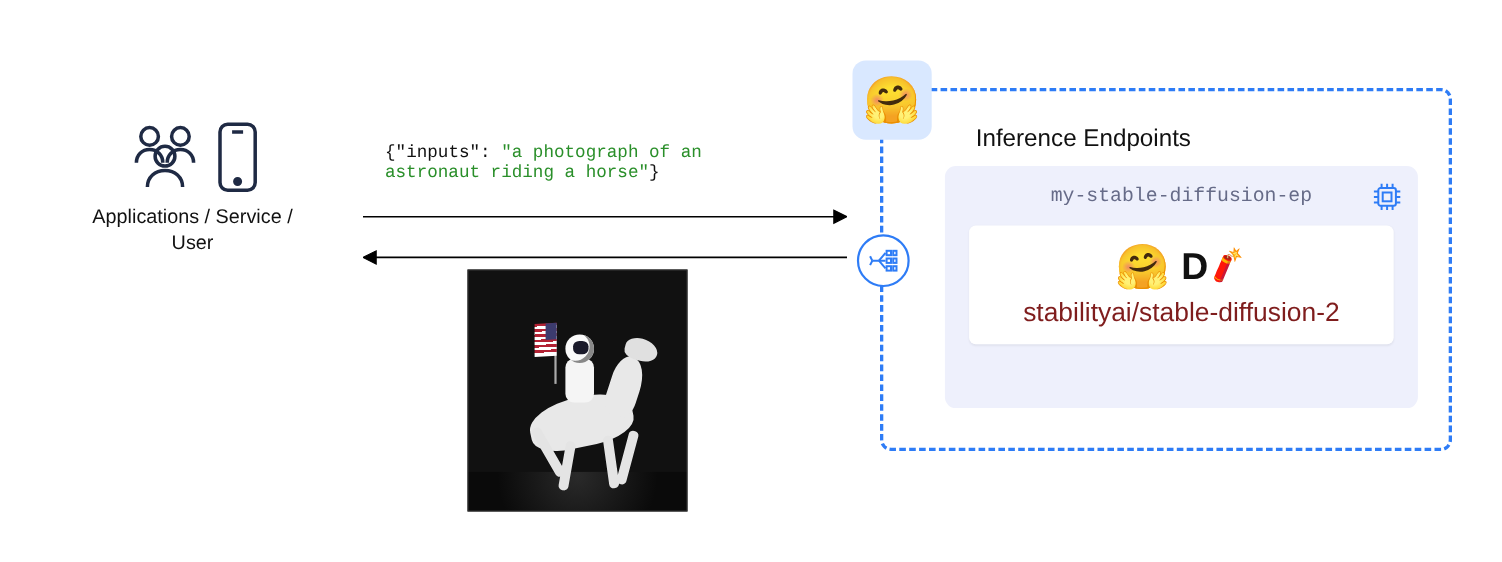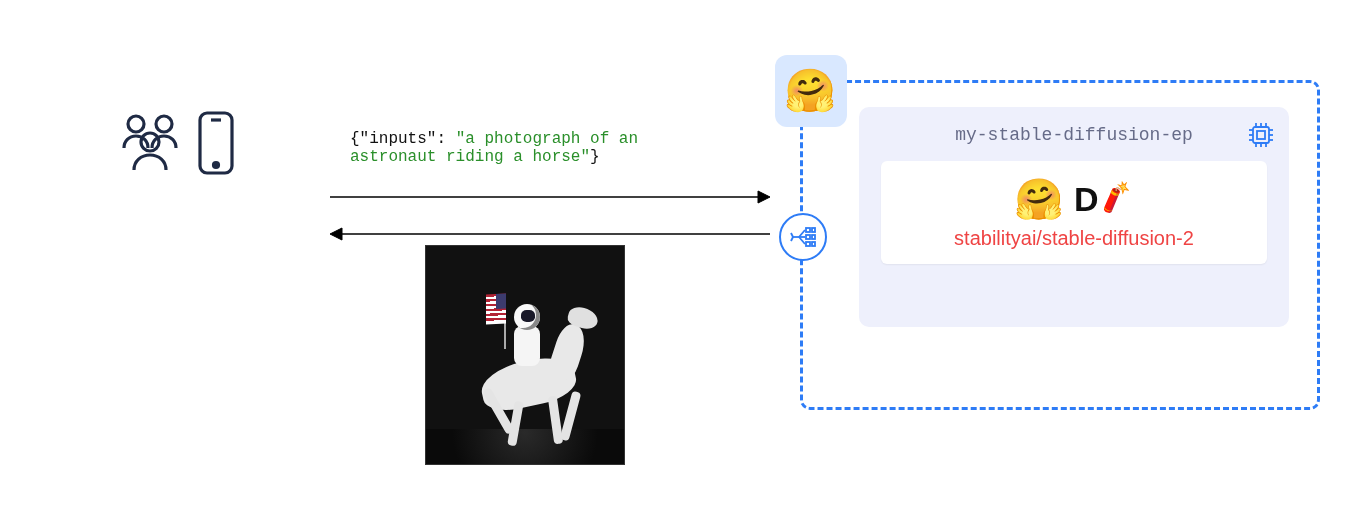--- a/index.html
+++ b/index.html
@@ -194,22 +194,22 @@
     margin-bottom: 8px;
   }
   .model-brand .hf-emoji { font-size: 40px; }
   .brand-text {
     display: flex; align-items: center;
     font-size: 34px; font-weight: 800; color: #111;
     letter-spacing: -0.5px;
   }
   .brand-text .dyn { font-size: 26px; margin: 0 2px; transform: translateY(-2px) rotate(-12deg); display:inline-block;}
   .model-id {
-    font-size: 20px;
-    color: #ef4444;
+    font-size: 24px;
+    color: #7f1d1d;
   }
 </style>
 </head>
 <body>
 
 <div class="diagram">
 
   <div class="left-block">
     <div class="left-icons">
       <span class="users-icon">
@@ -223,20 +223,21 @@
         </svg>
       </span>
       <span class="device-icon">
         <svg width="40" height="66" viewBox="0 0 40 66" fill="none" stroke="#1f2a44" stroke-width="3.2">
           <rect x="4" y="3" width="32" height="60" rx="7"></rect>
           <circle cx="20" cy="55" r="2.5" fill="#1f2a44"></circle>
           <line x1="15" y1="10" x2="25" y2="10"></line>
         </svg>
       </span>
     </div>
+    <div class="left-label">Applications / Service /<br>User</div>
   </div>
 
   <div class="payload">{<span>"inputs"</span>: <span class="str">"a photograph of an<br>astronaut riding a horse"</span>}</div>
 
   <svg class="arrow" style="left:330px; top:188px;" width="440" height="18">
     <line x1="0" y1="9" x2="430" y2="9" stroke="#000" stroke-width="1.5"></line>
     <polygon points="440,9 428,3 428,15" fill="#000"></polygon>
   </svg>
 
   <svg class="arrow" style="left:330px; top:225px;" width="440" height="18">
@@ -273,20 +274,21 @@
         <path d="M10 14 L16 14"></path>
         <path d="M10 14 L16 21"></path>
         <rect x="17" y="5" width="4" height="4"></rect>
         <rect x="17" y="12" width="4" height="4"></rect>
         <rect x="17" y="19" width="4" height="4"></rect>
         <rect x="23" y="5" width="3" height="4"></rect>
         <rect x="23" y="12" width="3" height="4"></rect>
         <rect x="23" y="19" width="3" height="4"></rect>
       </svg>
     </div>
+    <div class="box-title">Inference Endpoints</div>
     <div class="inner-card">
       <span class="chip-icon">
         <svg width="28" height="28" viewBox="0 0 28 28" fill="none" stroke="#2e7cf6" stroke-width="1.8">
           <rect x="6" y="6" width="16" height="16" rx="2"></rect>
           <rect x="10" y="10" width="8" height="8"></rect>
           <line x1="14" y1="2" x2="14" y2="6"></line>
             <line x1="9" y1="2" x2="9" y2="6"></line>
             <line x1="19" y1="2" x2="19" y2="6"></line>
           <line x1="14" y1="22" x2="14" y2="26"></line>
             <line x1="9" y1="22" x2="9" y2="26"></line>

